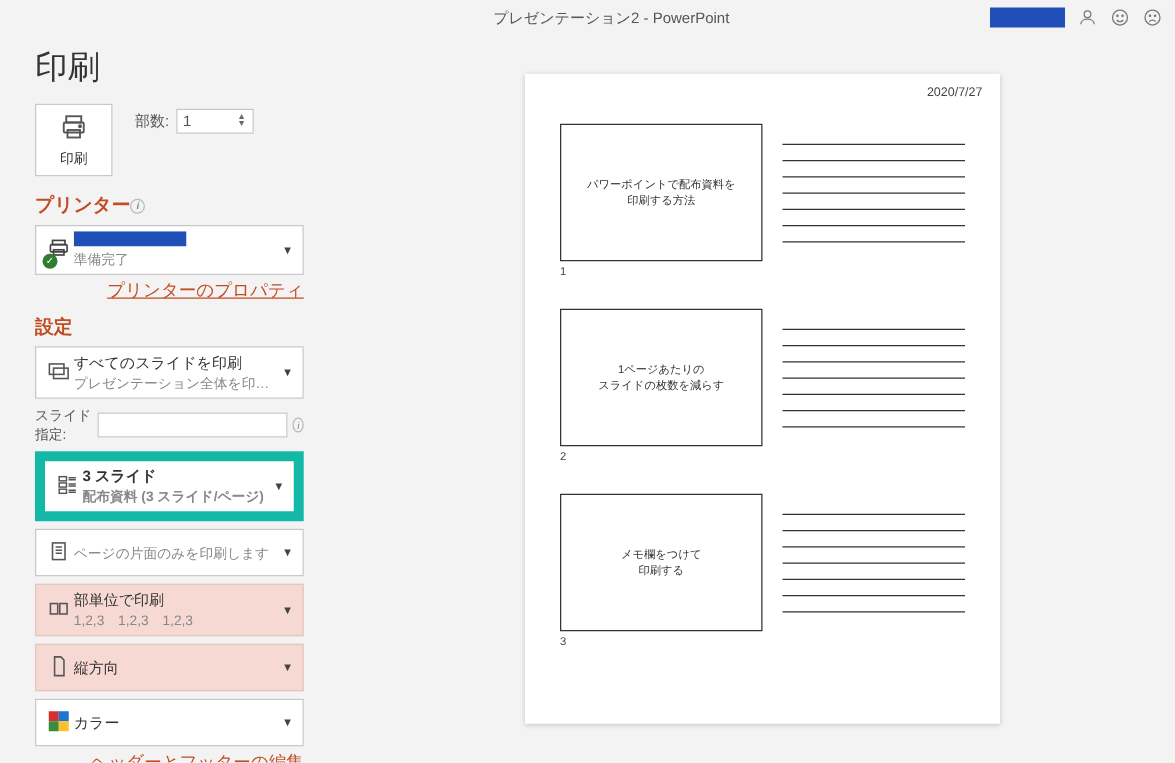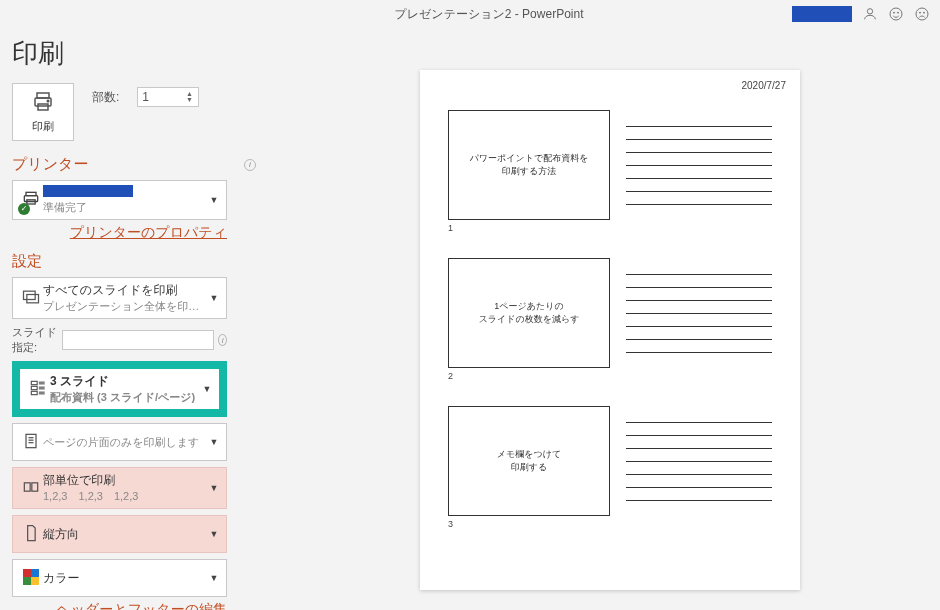--- a/index.html
+++ b/index.html
@@ -33,27 +33,27 @@
     display: flex;
     align-items: center;
     gap: 10px;
   }
   .userbox { background:#1f4fb7; width:60px; height:16px; }
   .emoji-icon { width:16px; height:16px; color:#555; display:inline-flex; align-items:center; justify-content:center; font-size:14px; }
 
   .main { display:flex; height: calc(610px - 28px); }
   .left {
     width: 270px;
-    padding: 8px 14px 8px 12px;
+    padding: 8px 14px 8px 28px;
     height: 100%;
   }
   .right-pane {
     flex: 1;
     display:flex;
-    align-items:flex-end;
+    align-items:center;
     justify-content:center;
     padding: 20px 30px 20px 40px;
     background: #f3f3f3;
   }
 
   h1.page-title {
     font-size: 26px;
     font-weight: 400;
     color: #333;
     margin-bottom: 12px;
@@ -62,38 +62,38 @@
   .print-row { display:flex; align-items:flex-start; gap:18px; margin-bottom:14px; }
   .print-btn {
     width: 62px; height: 58px;
     border: 1px solid #c8c8c8;
     background: #fff;
     display:flex; flex-direction:column; align-items:center; justify-content:center;
     gap:2px;
   }
   .print-btn .txt { font-size:11px; }
 
-  .copies { display:flex; align-items:center; gap:18px; font-size:12px; color:#555; margin-top:4px;}
+  .copies { display:flex; align-items:center; gap:6px; font-size:12px; color:#555; margin-top:4px;}
   .copies .spin {
     width: 62px; height:20px; border:1px solid #c8c8c8; background:#fff;
     display:flex; align-items:center; padding:0 4px; position:relative;
   }
   .copies .spin .val { flex:1; }
   .copies .spin .arrows {
     width:10px; display:flex; flex-direction:column; line-height:6px; font-size:7px; color:#666;
     align-items:center;
   }
 
   .section-hdr {
     color:#c14d23;
     font-size:15px;
     margin: 10px 0 6px 0;
     display:flex;
     align-items:center;
-    justify-content:space-between;
+    font-weight:bold;
   }
   .info-icon {
     width:12px; height:12px; border:1px solid #b8b8b8; border-radius:50%;
     display:inline-flex; align-items:center; justify-content:center;
     font-size:8px; color:#888; font-style:italic;
   }
 
   .combo {
     border:1px solid #c8c8c8;
     background:#fff;

